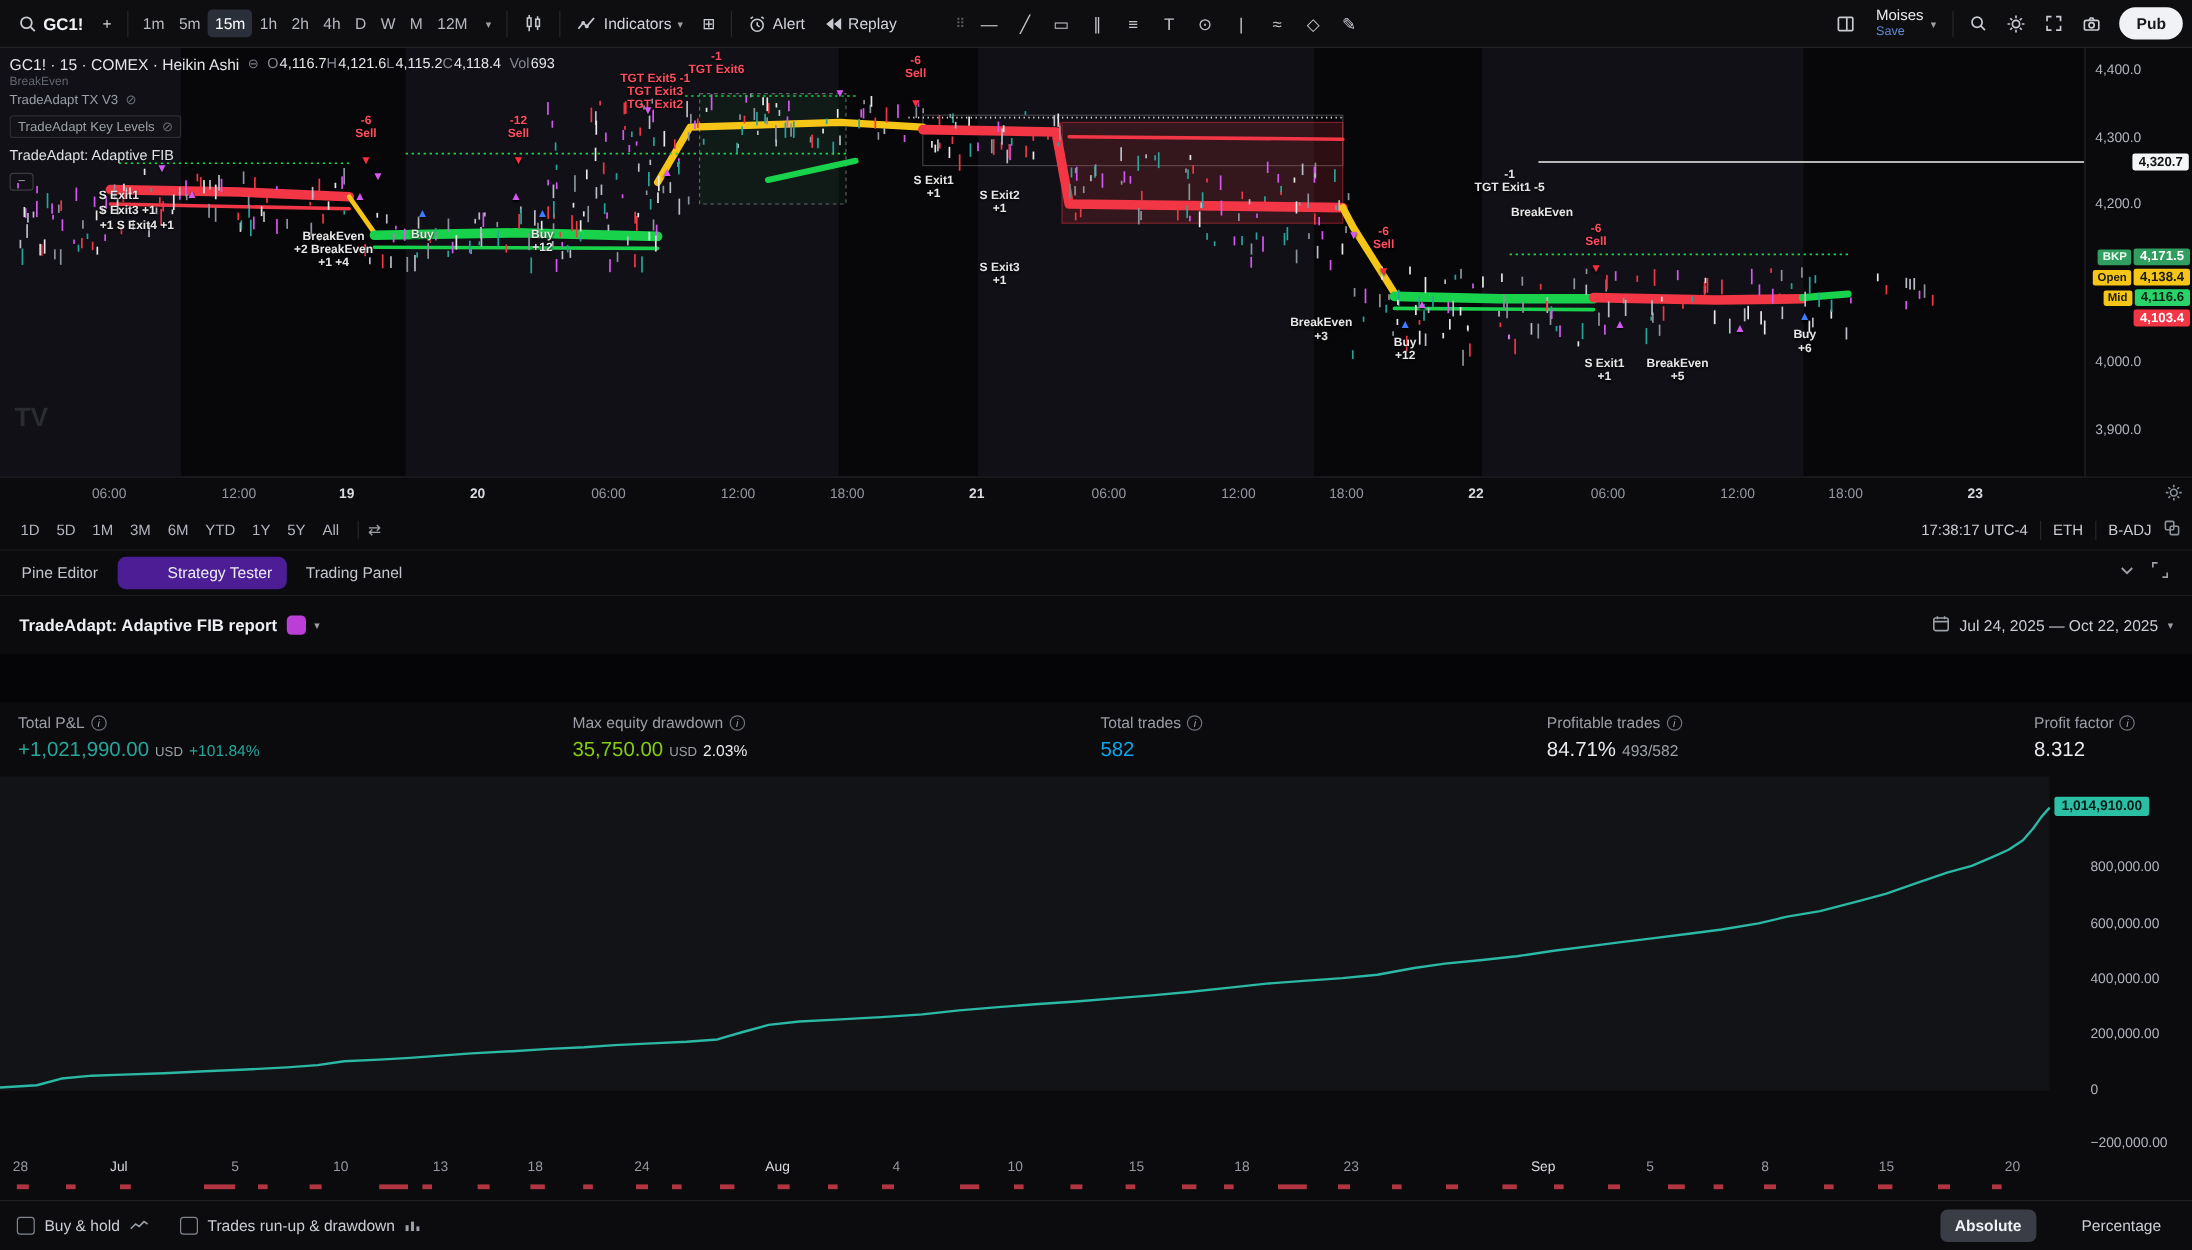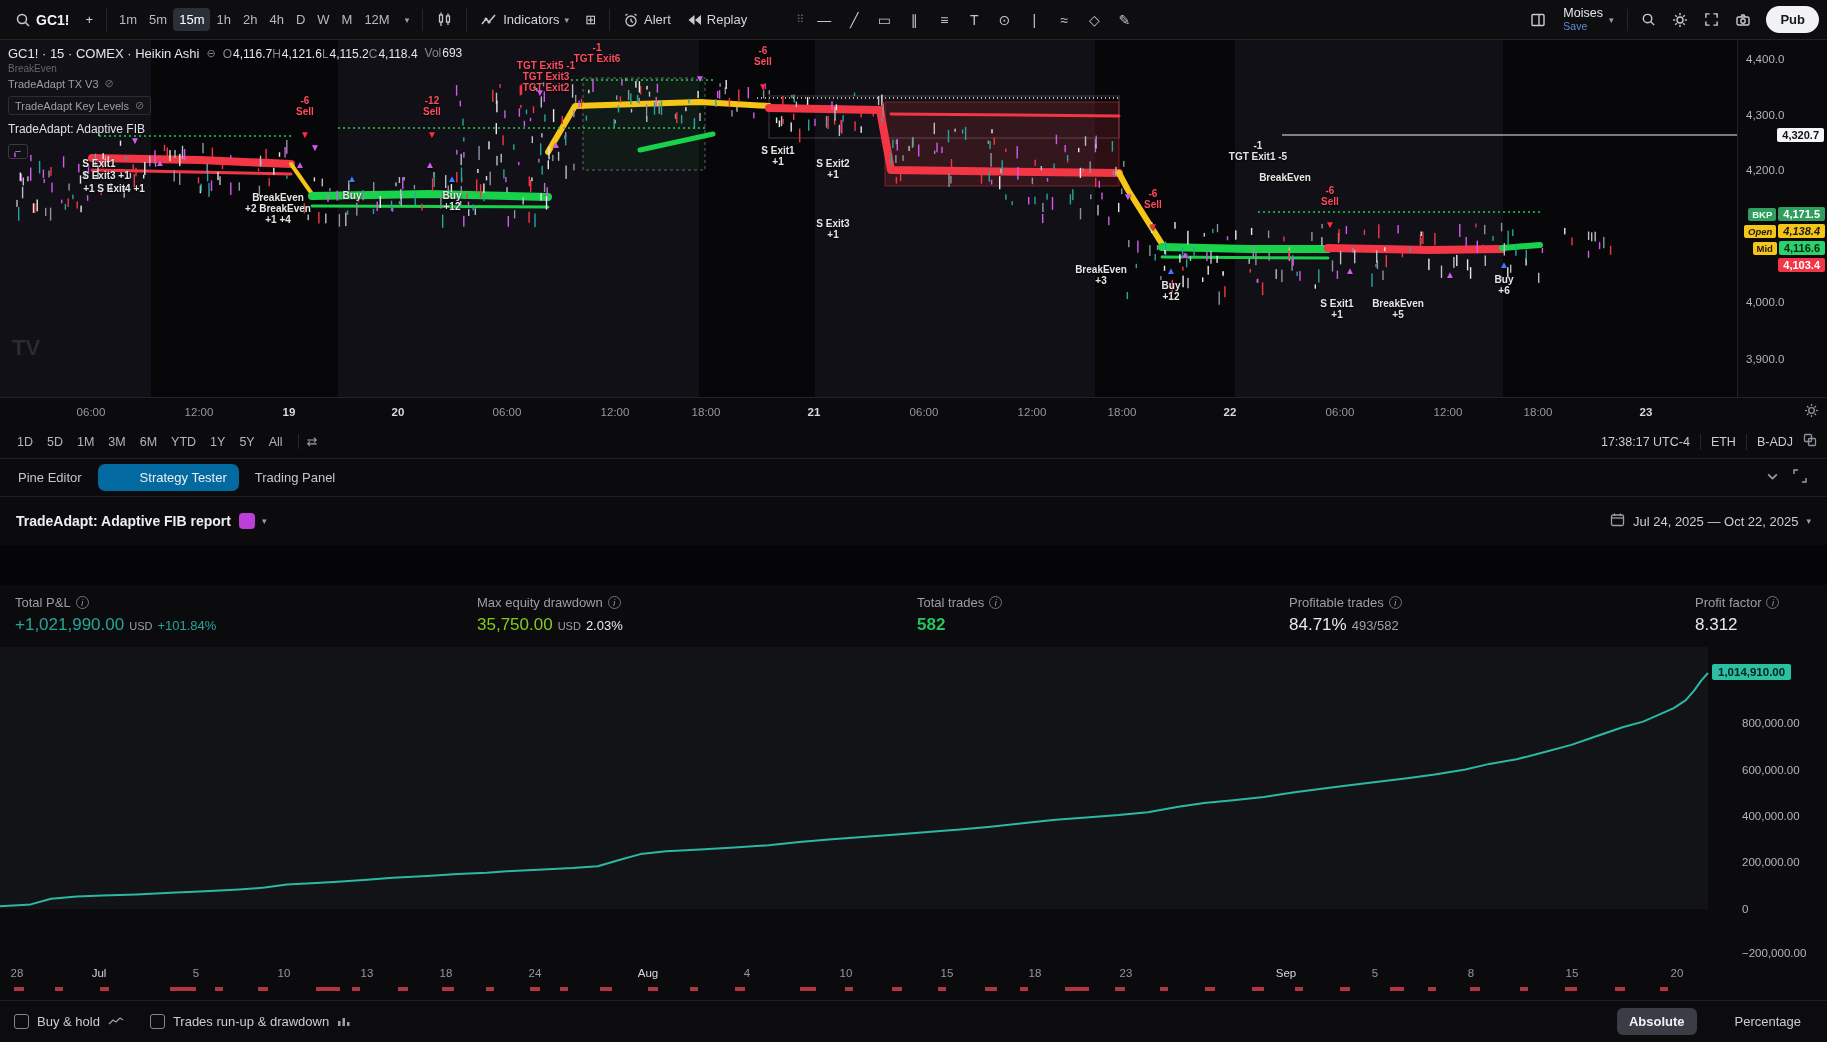--- a/index.html
+++ b/index.html
@@ -932,21 +932,21 @@
           <div class="pa-tick" style="top: 319px;">3,900.0</div>
         </div>
       <div class="pa-line-label" style="top:95px">4,320.7</div>
       <div>
 
           <div class="pa-row" style="top: 174px;">
             <span class="tag" style="background: rgb(47, 158, 95); color: rgb(234, 255, 243); text-align: center;">BKP</span>
             <span class="val" style="background: rgb(47, 158, 95); color: rgb(255, 255, 255);">4,171.5</span>
           </div>
 
-          <div class="pa-row" style="top: 191px; font-style: italic;">
+          <div class="pa-row" style="top: 191px;">
             <span class="tag" style="background: rgb(245, 197, 24); color: rgb(26, 26, 26);">Open</span>
             <span class="val" style="background: rgb(245, 197, 24); color: rgb(26, 26, 26);">4,138.4</span>
           </div>
 
           <div class="pa-row" style="top: 208px;">
             <span class="tag" style="background: rgb(245, 197, 24); color: rgb(26, 26, 26);">Mid</span>
             <span class="val" style="background: rgb(41, 211, 106); color: rgb(12, 36, 20);">4,116.6</span>
           </div>
 
           <div class="pa-row" style="top: 225px;">
@@ -1020,21 +1020,21 @@
             <rect x="5.5" y="5.5" width="7" height="7" rx="1"></rect>
           </svg>
       </span>
     </div>
   </div>
 
   <div class="paneltabs">
     <div style="display:flex;gap:4px">
 
     <button class="ptab">Pine Editor</button>
-        <button class="ptab" style="background: #0369a1; color: rgb(236, 238, 241); padding-left: 42px;">Strategy Tester</button>
+        <button class="ptab" style="background: #4c1d95; color: rgb(236, 238, 241); padding-left: 42px;">Strategy Tester</button>
         <button class="ptab">Trading Panel</button>
       </div>
     <div class="pt-right">
       <span>
         <svg width="13" height="13" viewBox="0 0 12 12">
             <polyline points="2,4 6,8 10,4" fill="none" stroke="#9aa0a6" stroke-width="1.5"></polyline>
           </svg>
       </span>
       <span>
         <svg width="14" height="14" viewBox="0 0 14 14" fill="none" stroke="#9aa0a6" stroke-width="1.4">
@@ -1088,21 +1088,21 @@
           <span class="ms" style="color: rgb(232, 234, 237);">2.03%</span>
         </div>
       </div>
 
       <div class="metric" style="left: 917px;">
         <div class="m-label">
           <span>Total trades</span>
           <span class="info">i</span>
         </div>
         <div class="m-value">
-          <span class="mv" style="color: #22c55e; font-weight: bold;">582</span>
+          <span class="mv" style="color: #0ea5e9;">582</span>
 
         </div>
       </div>
 
       <div class="metric" style="left: 1289px;">
         <div class="m-label">
           <span>Profitable trades</span>
           <span class="info">i</span>
         </div>
         <div class="m-value">

